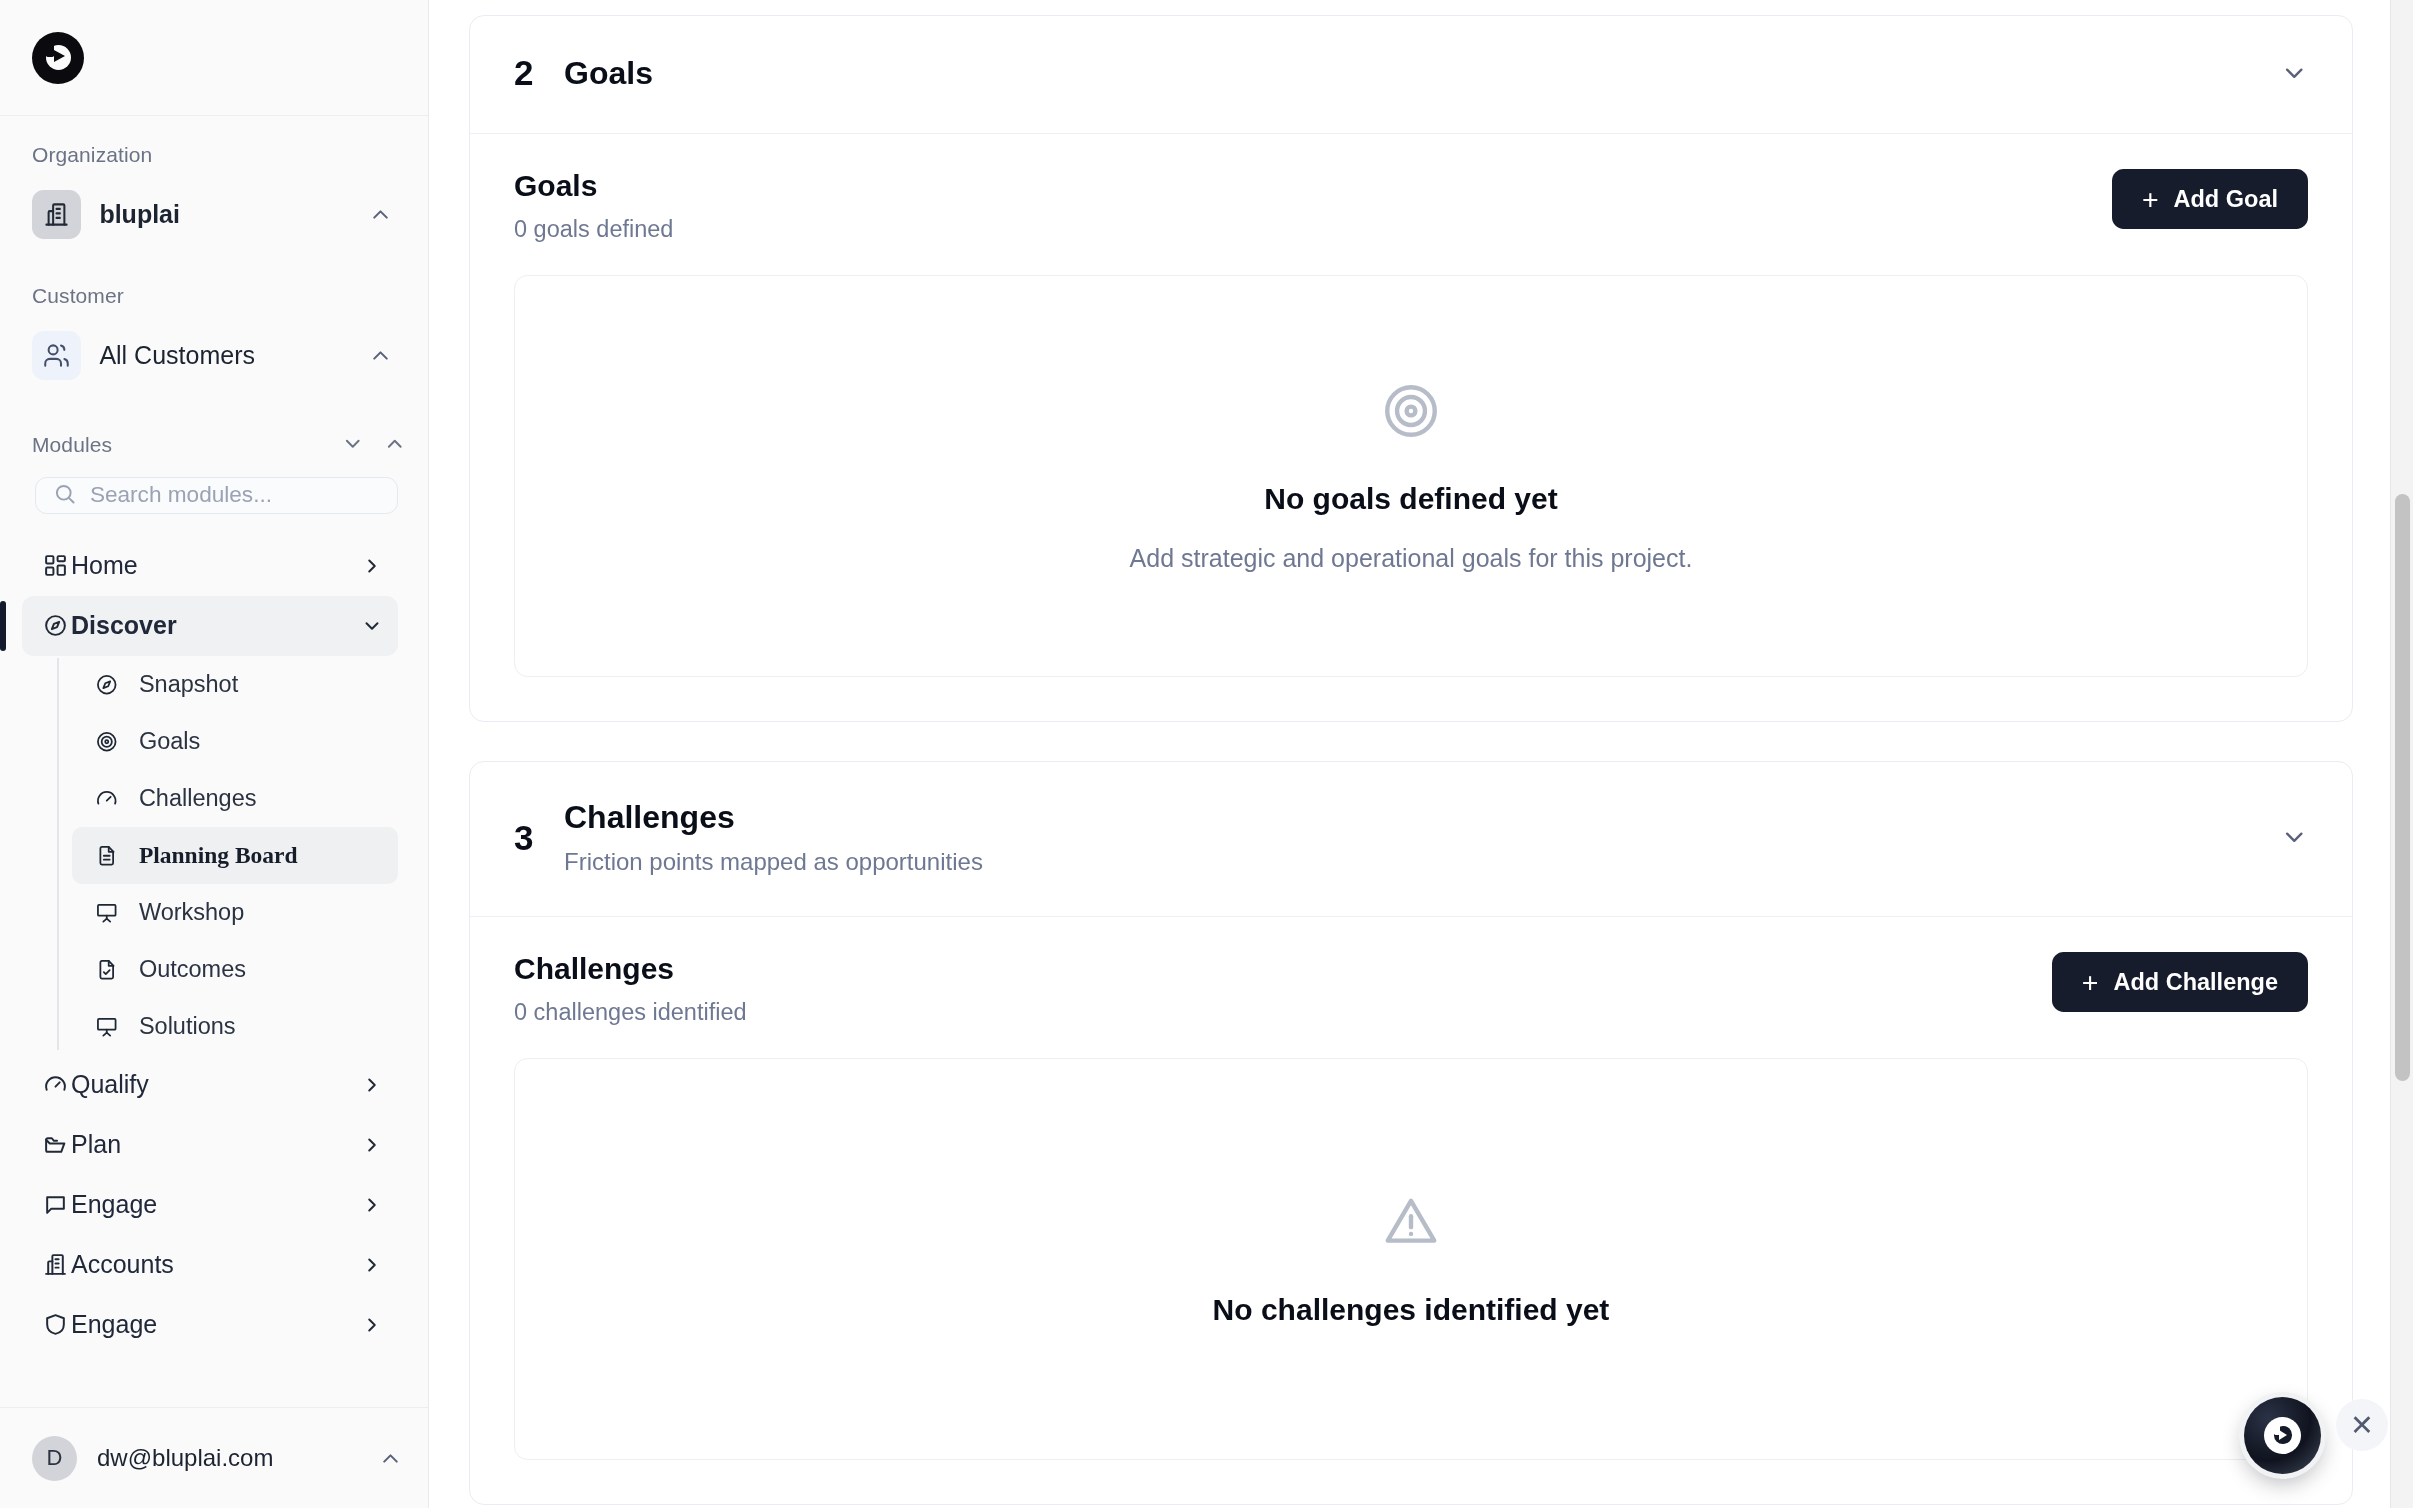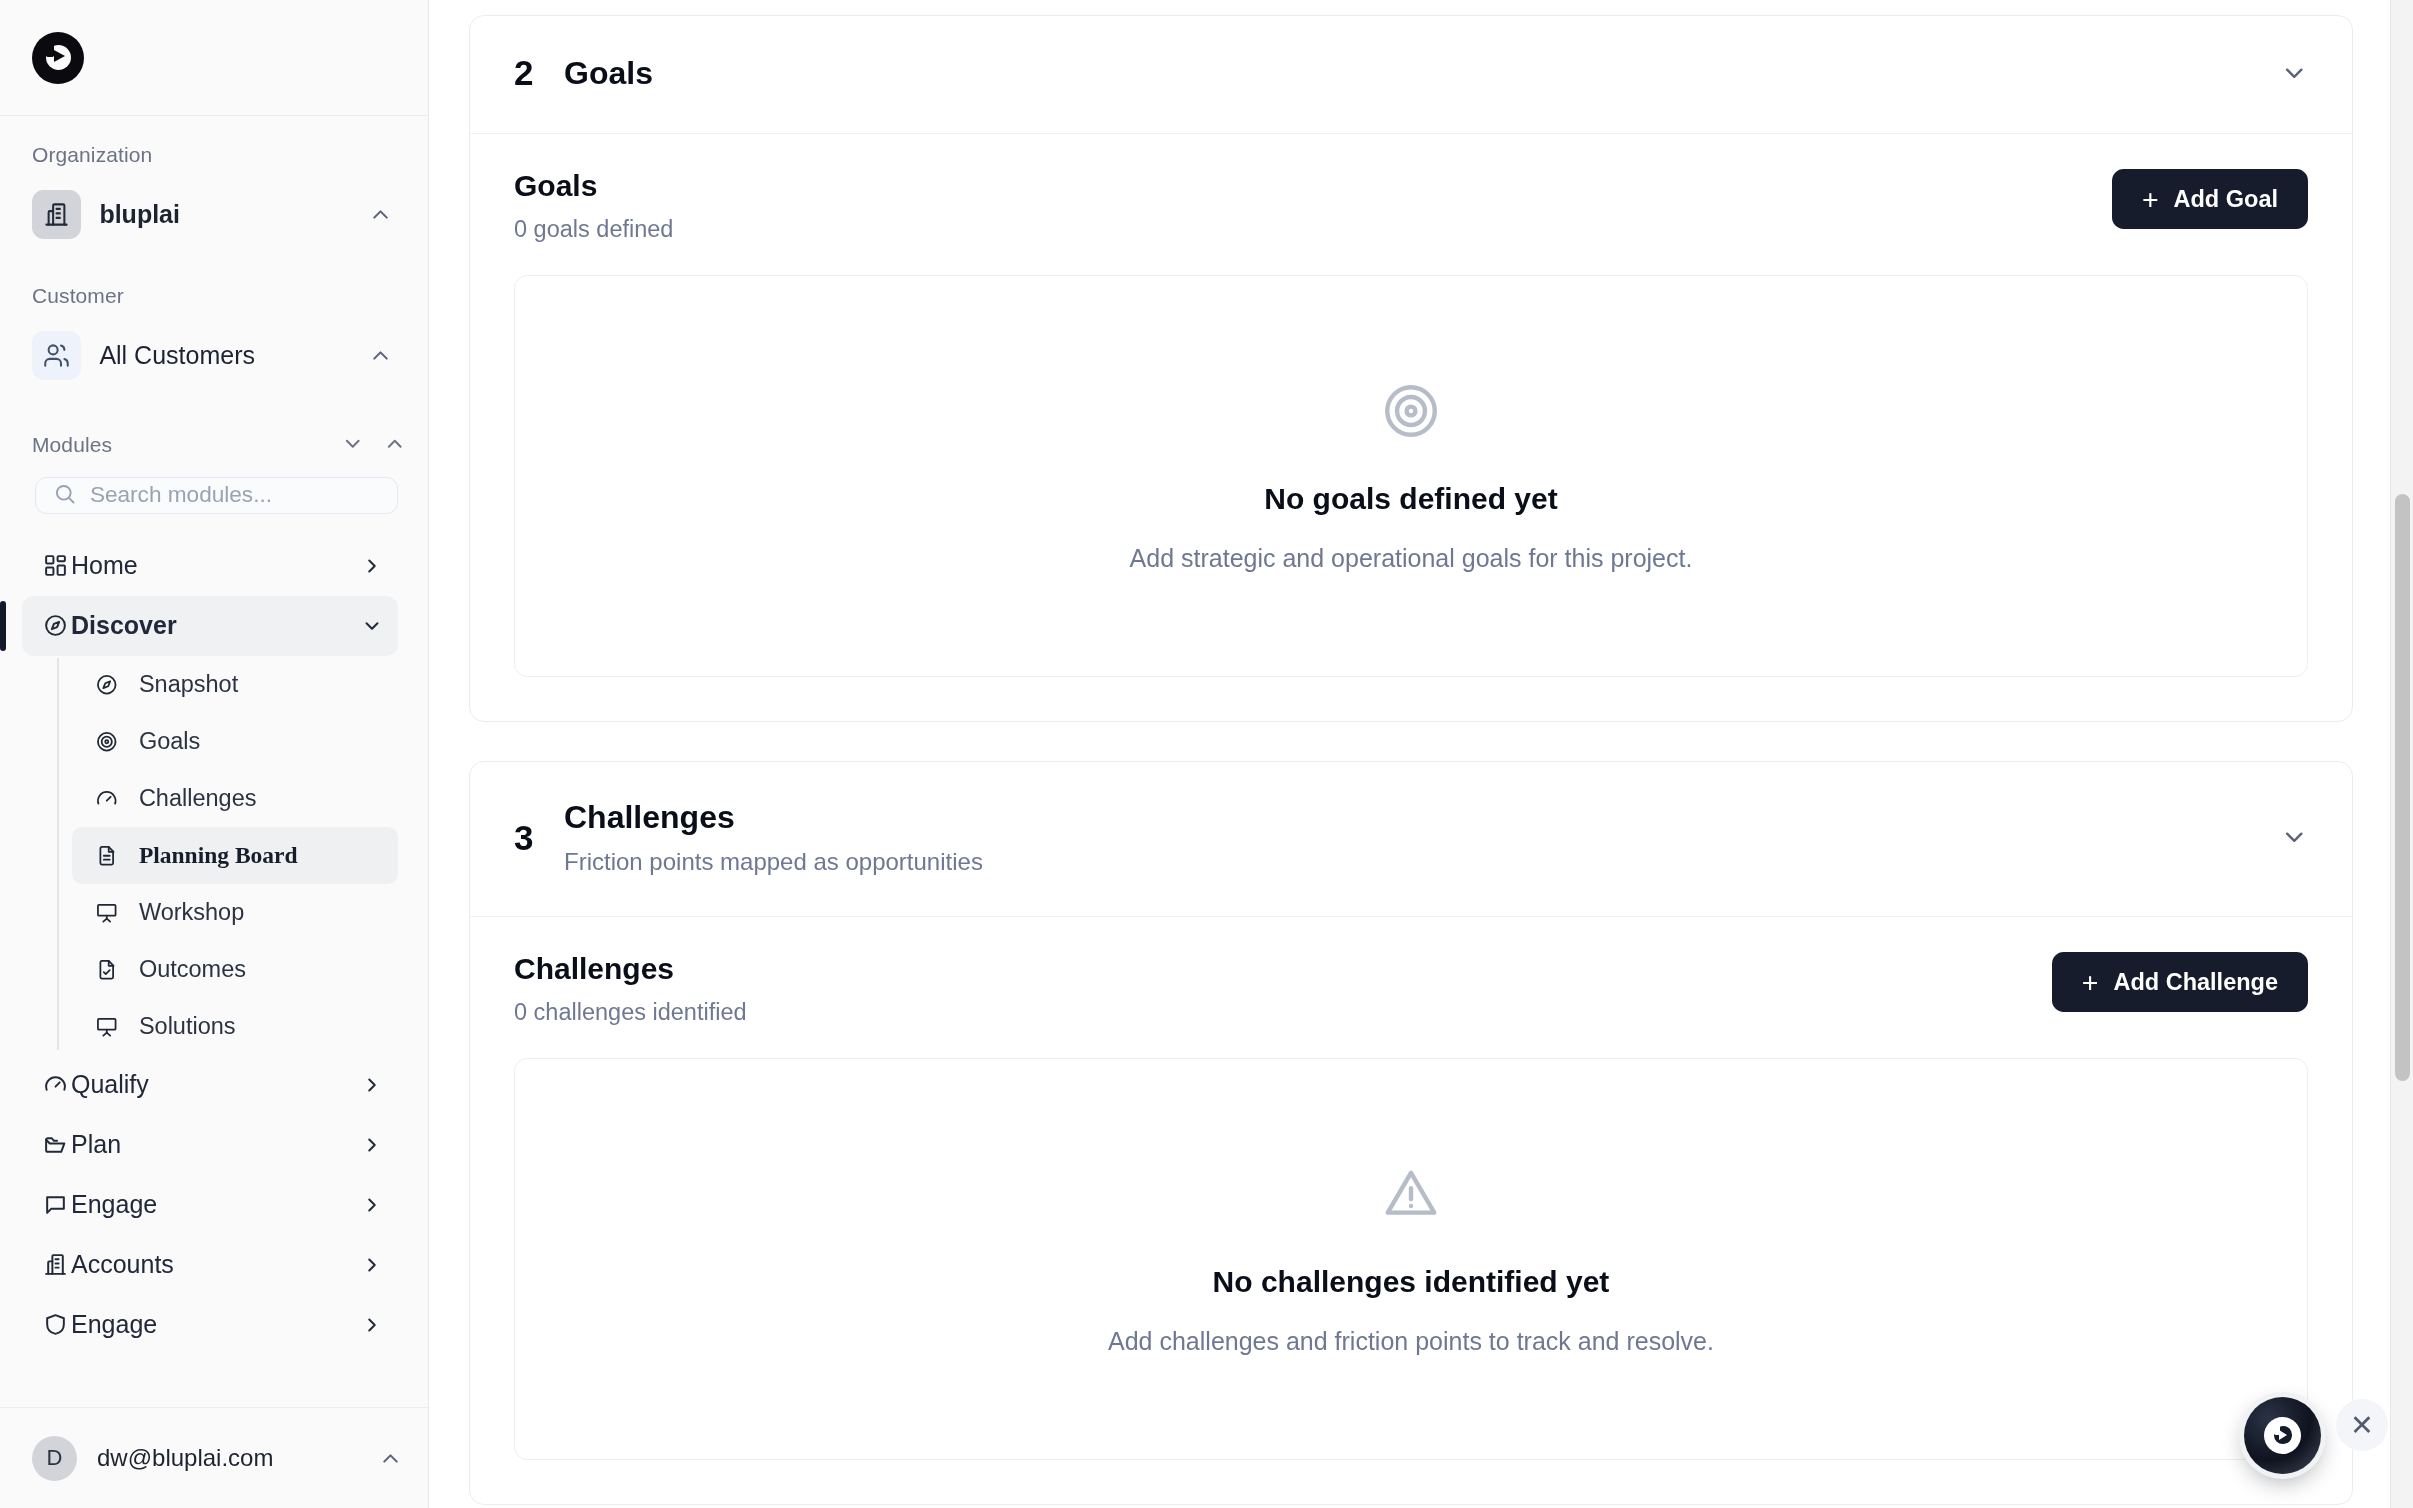--- a/index.html
+++ b/index.html
@@ -575,21 +575,20 @@
 
         <div class="empty">
           <span class="empty-ico">
             <svg width="62" height="62" viewBox="0 0 24 24" fill="none" stroke="currentColor" stroke-width="1.7" stroke-linecap="round" stroke-linejoin="round">
               <path d="M12 3.8L21 19.2H3z"></path>
                 <path d="M12 9.8v4.2"></path>
                 <path d="M12 16.6h.01"></path>
               </svg>
           </span>
           <span class="empty-title">No challenges identified yet</span>
-          <span class="empty-sub">Add challenges and friction points to track and resolve.</span>
         </div>
       </div>
     </section>
 
     <div class="chat-fab">
       <span class="fab-mark">
         <span class="fab-bar"></span>
       </span>
     </div>
     <div class="chat-close">✕</div>

